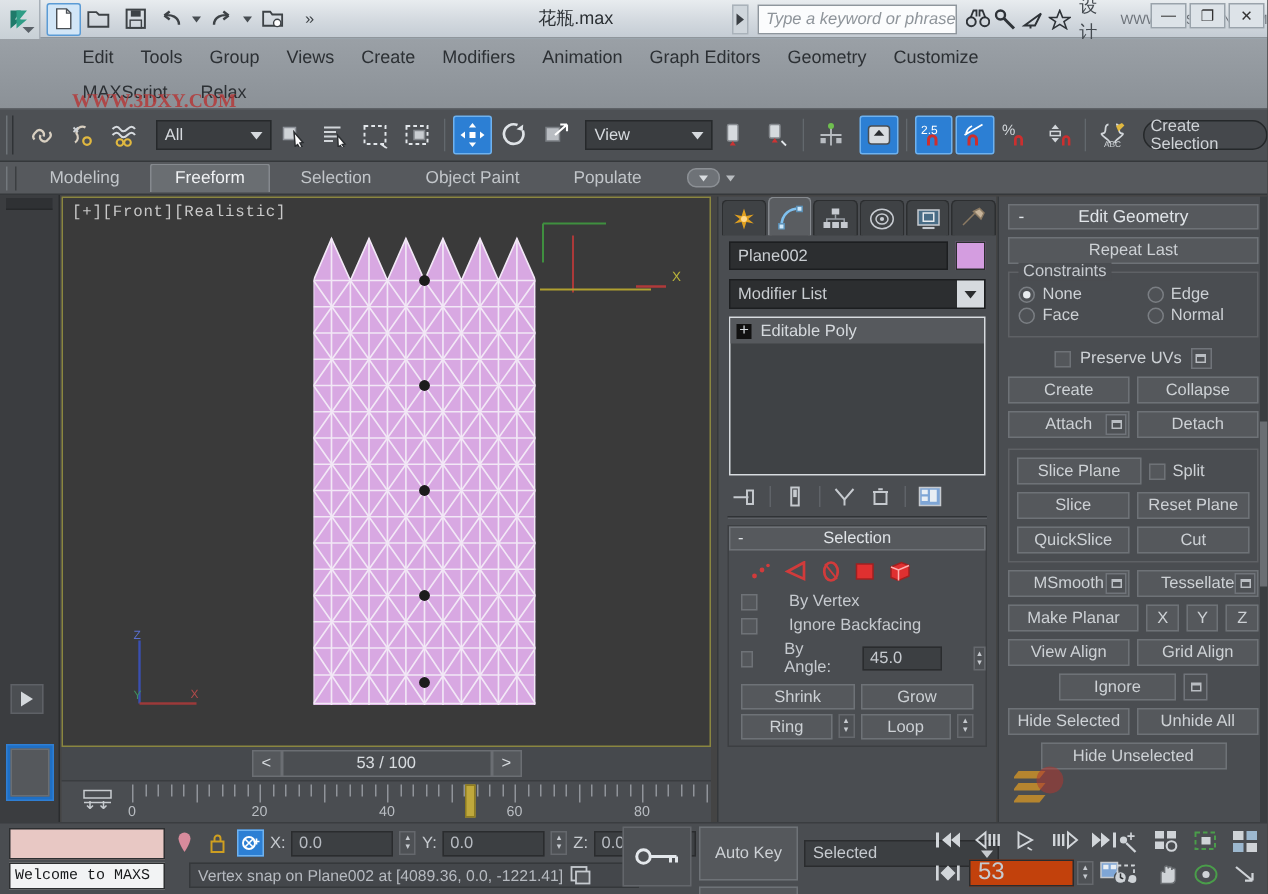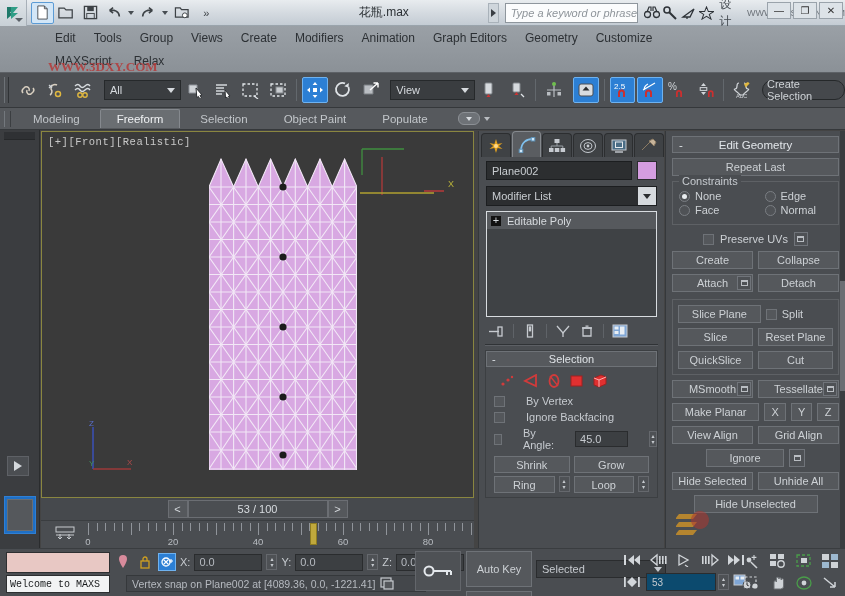--- a/index.html
+++ b/index.html
@@ -229,22 +229,22 @@
            font-size:11px;display:flex;align-items:center;justify-content:center;}
   .seldrop { width:130px;height:18px;background:#3c3f42;border:1px solid #2a2c2e;color:#c6cacf;
              font-size:11px;display:flex;align-items:center;justify-content:space-between;padding:0 3px 0 5px;}
   .seldrop i { width:0;height:0;border-left:4px solid transparent;border-right:4px solid transparent;border-top:5px solid #c6cacf;}
   .kfbtn { width:78px;height:18px;background:#55585c;border:1px solid #6e7277;color:#cdd1d5;
            font-size:11px;display:flex;align-items:center;justify-content:center;}
   .navbtns { position:absolute; left:620px; top:2px; display:flex; gap:2px;}
   .nb { width:24px;height:18px; display:flex;align-items:center;justify-content:center;
         color:#d2d6da;font-size:10px;}
   .navbtns2 { position:absolute; left:620px; top:24px; display:flex; gap:2px; align-items:center;}
-  .framefield { width:70px;height:18px;background:#0c4a6e;border:1px solid #2a2c2e;color:#c6cacf;
-                font-size:10px;display:flex;align-items:center;padding-left:5px;}
+  .framefield { width:70px;height:18px;background:#c2410c;border:1px solid #2a2c2e;color:#c6cacf;
+                font-size:16px;display:flex;align-items:center;padding-left:5px;}
   .vctrl { width:24px;height:19px;display:flex;align-items:center;justify-content:center;color:#cfd3d7;font-size:12px;}
   .vctrls { position:absolute; right:3px; top:2px; display:flex; gap:2px;}
   .vctrls2 { position:absolute; right:3px; top:24px; display:flex; gap:2px;}
   svg { display:block; }
 </style>
 </head>
 <body>
 
 <div id="app">
 

